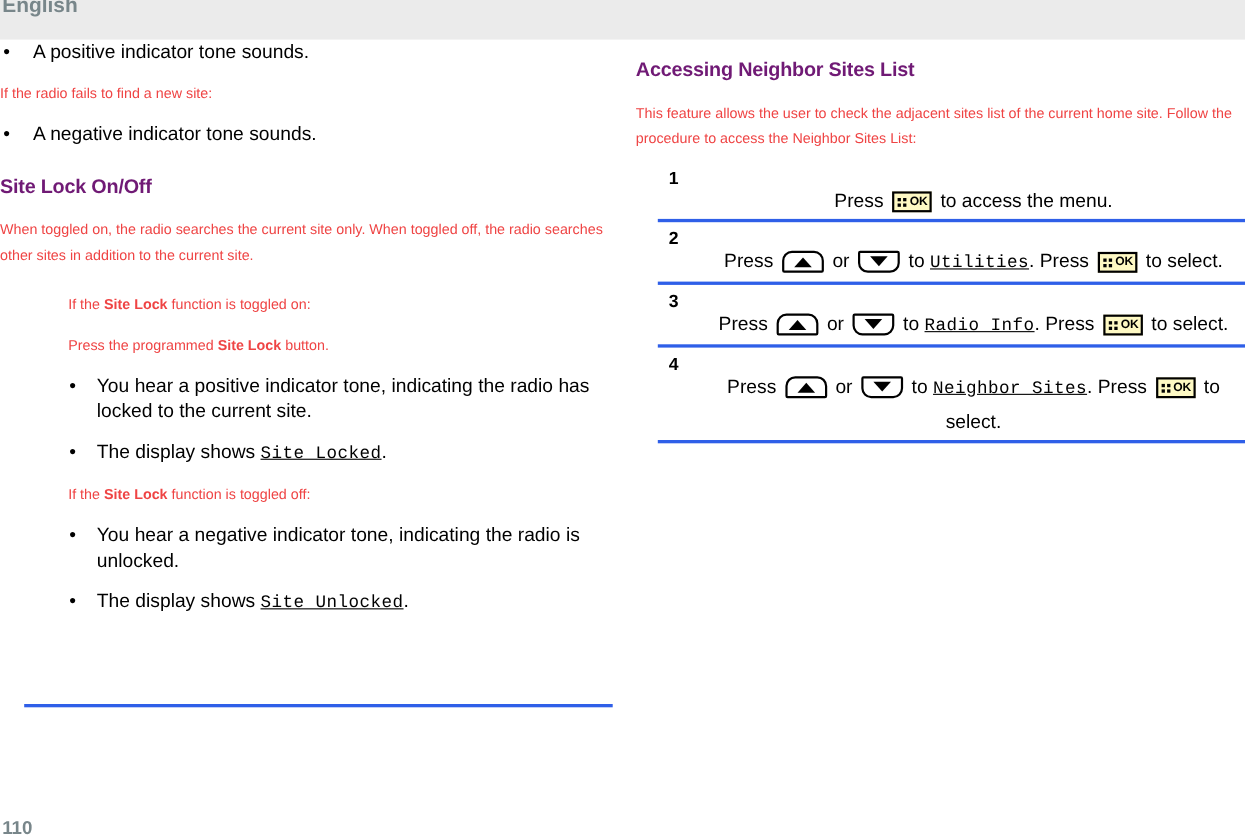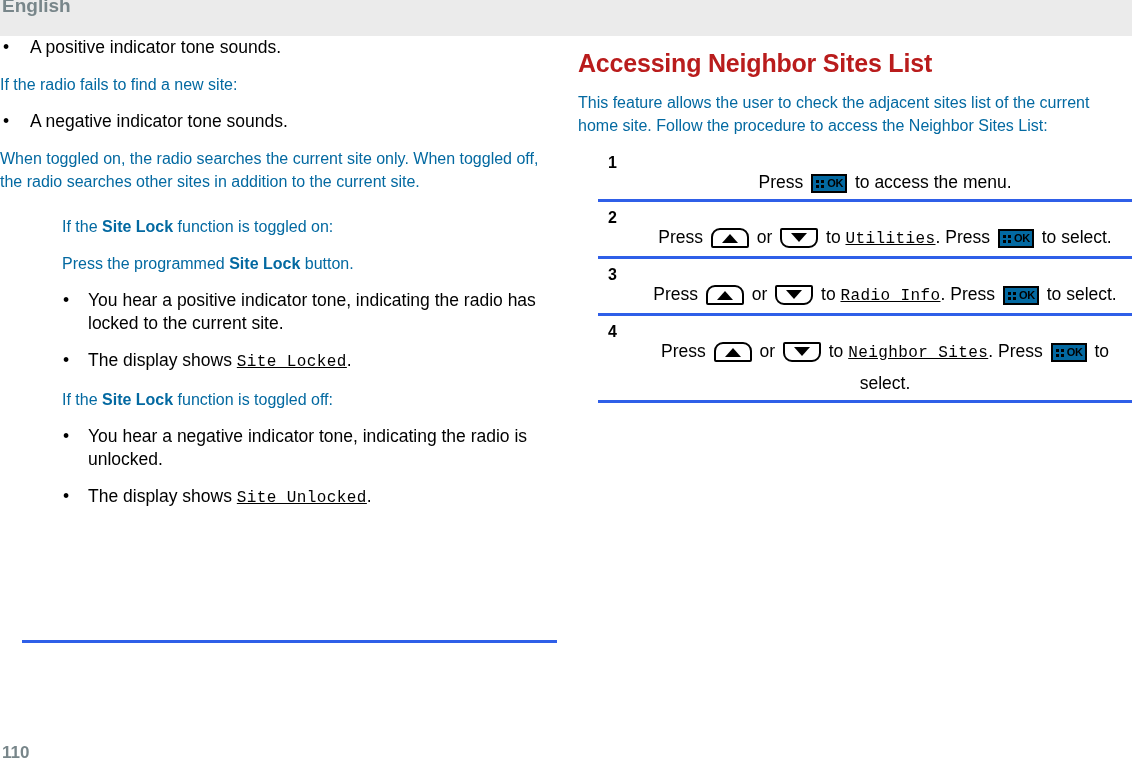--- a/index.html
+++ b/index.html
@@ -46,29 +46,29 @@
   }
   .column {
     position: absolute;
     top: 0;
   }
   #col-left  { left: 0px;   width: 558px; }
   #col-right { left: 578px; width: 554px; }
 
   
   .para {
-    font-size: 16px;
+    font-size: 13px;
     line-height: 23px;
     margin: 0 0 14px 0;
-    color: #0369a1;
+    color: #ef4444;
   }
   .h1 {
-    font-size: 25px;
-    font-weight: bold;
-    color: #b91c1c;
+    font-size: 18px;
+    font-weight: bold;
+    color: #701a75;
     margin: 22px 0 13px 0;
     line-height: 29px;
     letter-spacing: -0.2px;
   }
   #col-right .h1 { margin-top: 13px; }
 
   .bullet-row {
     display: flex;
     font-size: 17.5px;
     line-height: 23px;
@@ -152,21 +152,21 @@
     display: inline-block;
     vertical-align: -5px;
     margin: 0 3px;
   }
 
   
   .key-ok {
     width: 36px;
     height: 19px;
     border: 2px solid #000;
-    background: #0369a1;
+    background: #fef9c3;
     position: relative;
     box-sizing: border-box;
   }
   .key-ok .grid {
     position: absolute;
     left: 3px;
     top: 4px;
     width: 9px;
     height: 10px;
   }
@@ -263,20 +263,21 @@
       <span class="bullet-text">A positive indicator tone sounds.</span>
     </div>
 
     <p class="para">If the radio fails to find a new site:</p>
 
     <div class="bullet-row">
       <span class="bullet-mark">•</span>
       <span class="bullet-text">A negative indicator tone sounds.</span>
     </div>
 
+    <h1 class="h1">Site Lock On/Off</h1>
 
     <p class="para">When toggled on, the radio searches the current site only. When toggled off, the radio searches other sites in addition to the current site.</p>
 
     <div class="indent-block">
 
       <p class="para"><span>If the </span><b>Site Lock</b><span> function is toggled on:</span></p>
 
       <p class="para"><span>Press the programmed </span><b>Site Lock</b><span> button.</span></p>
 
       <div class="bullet-row">

